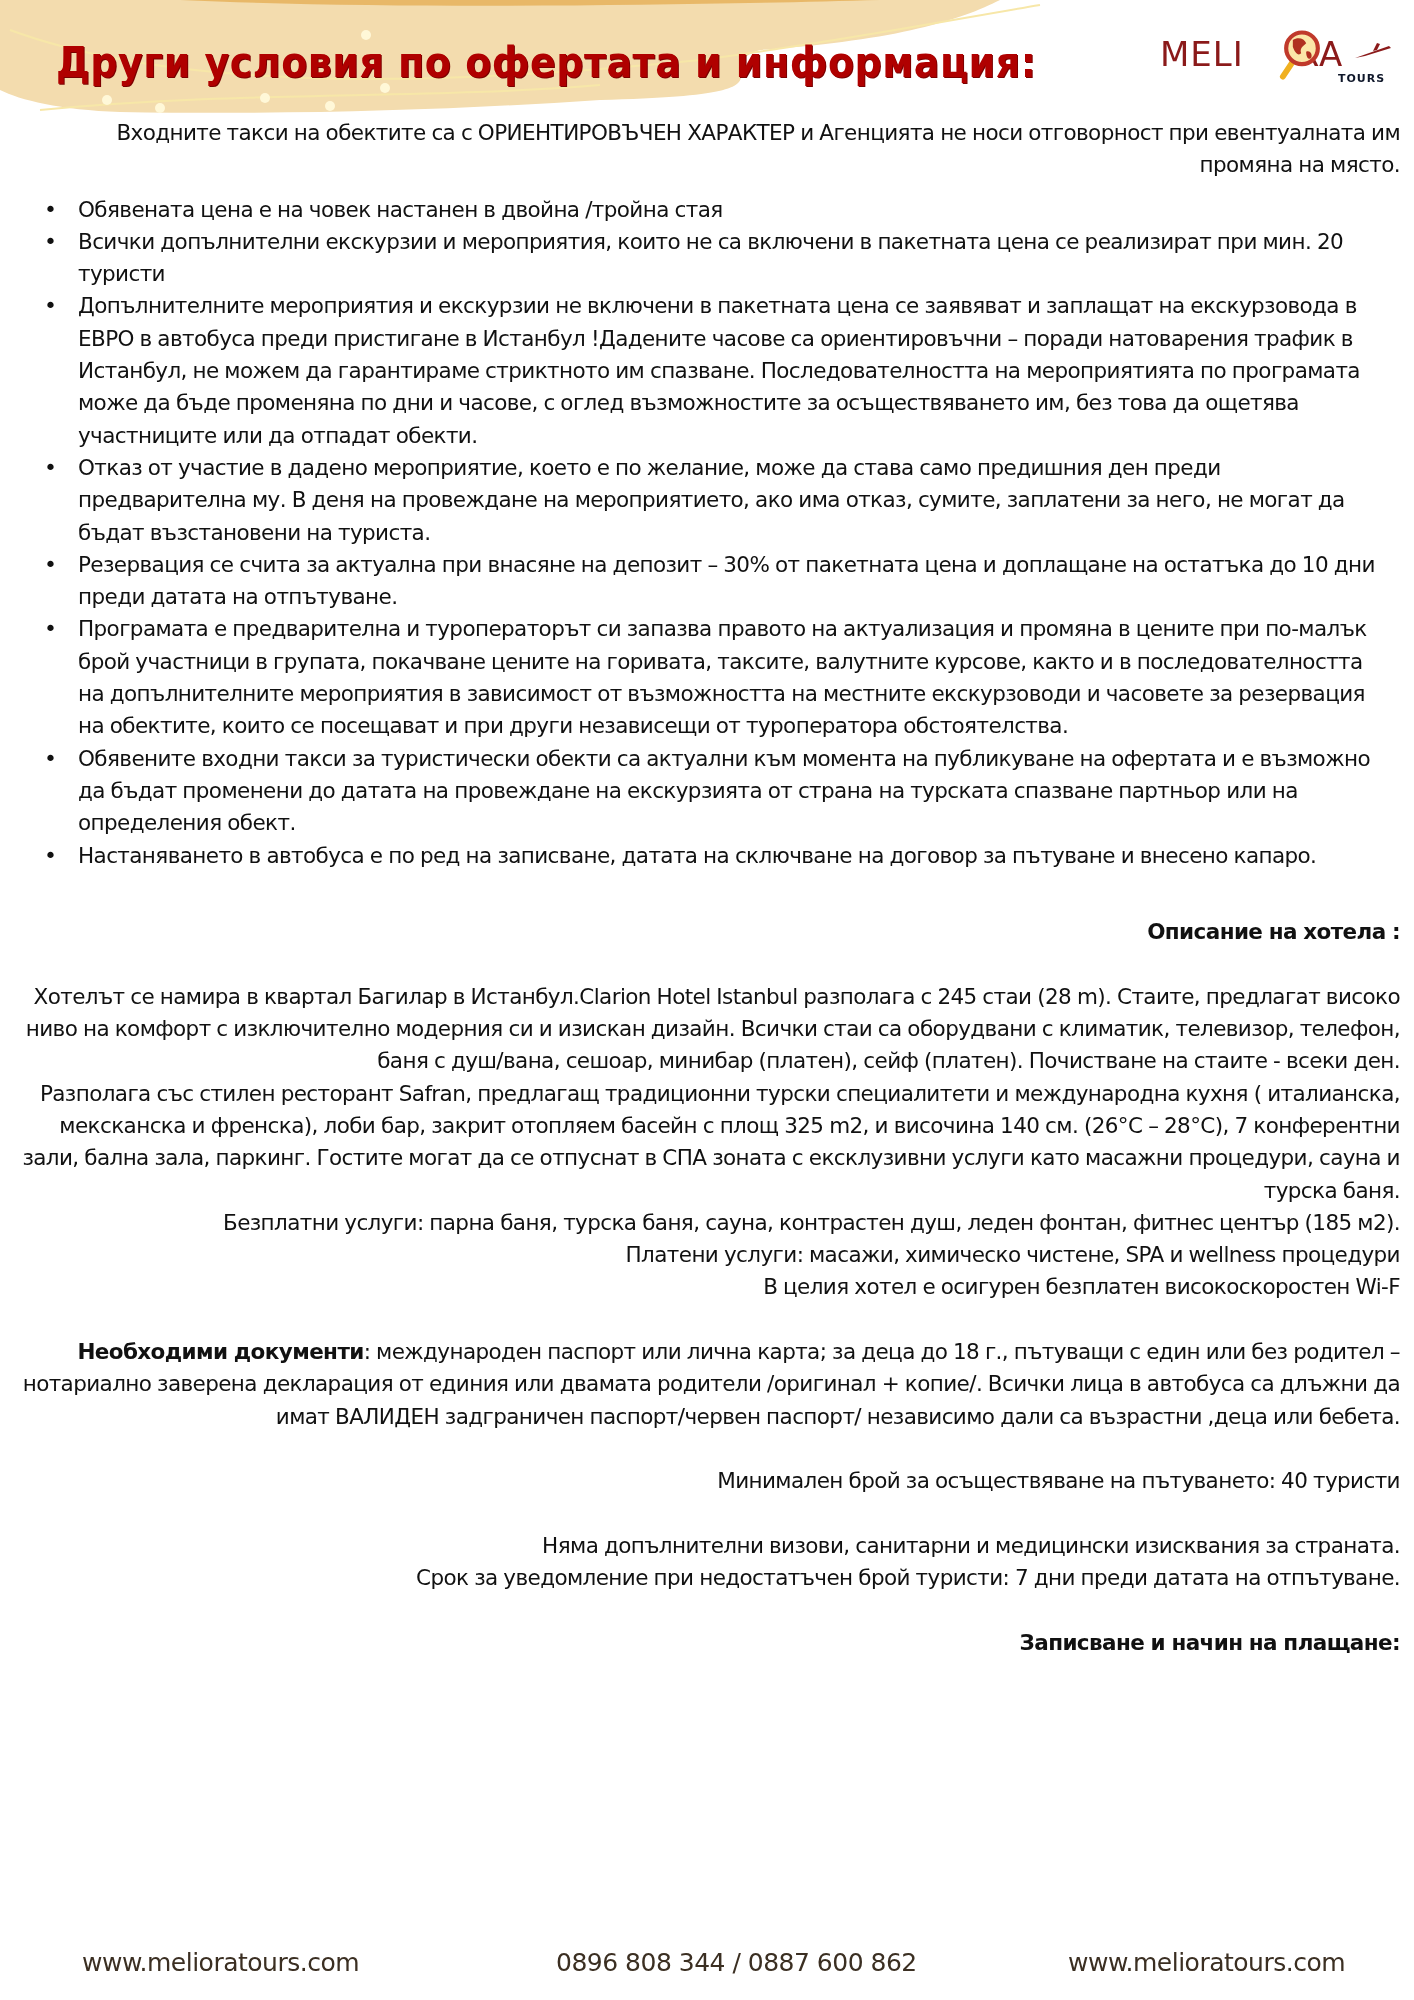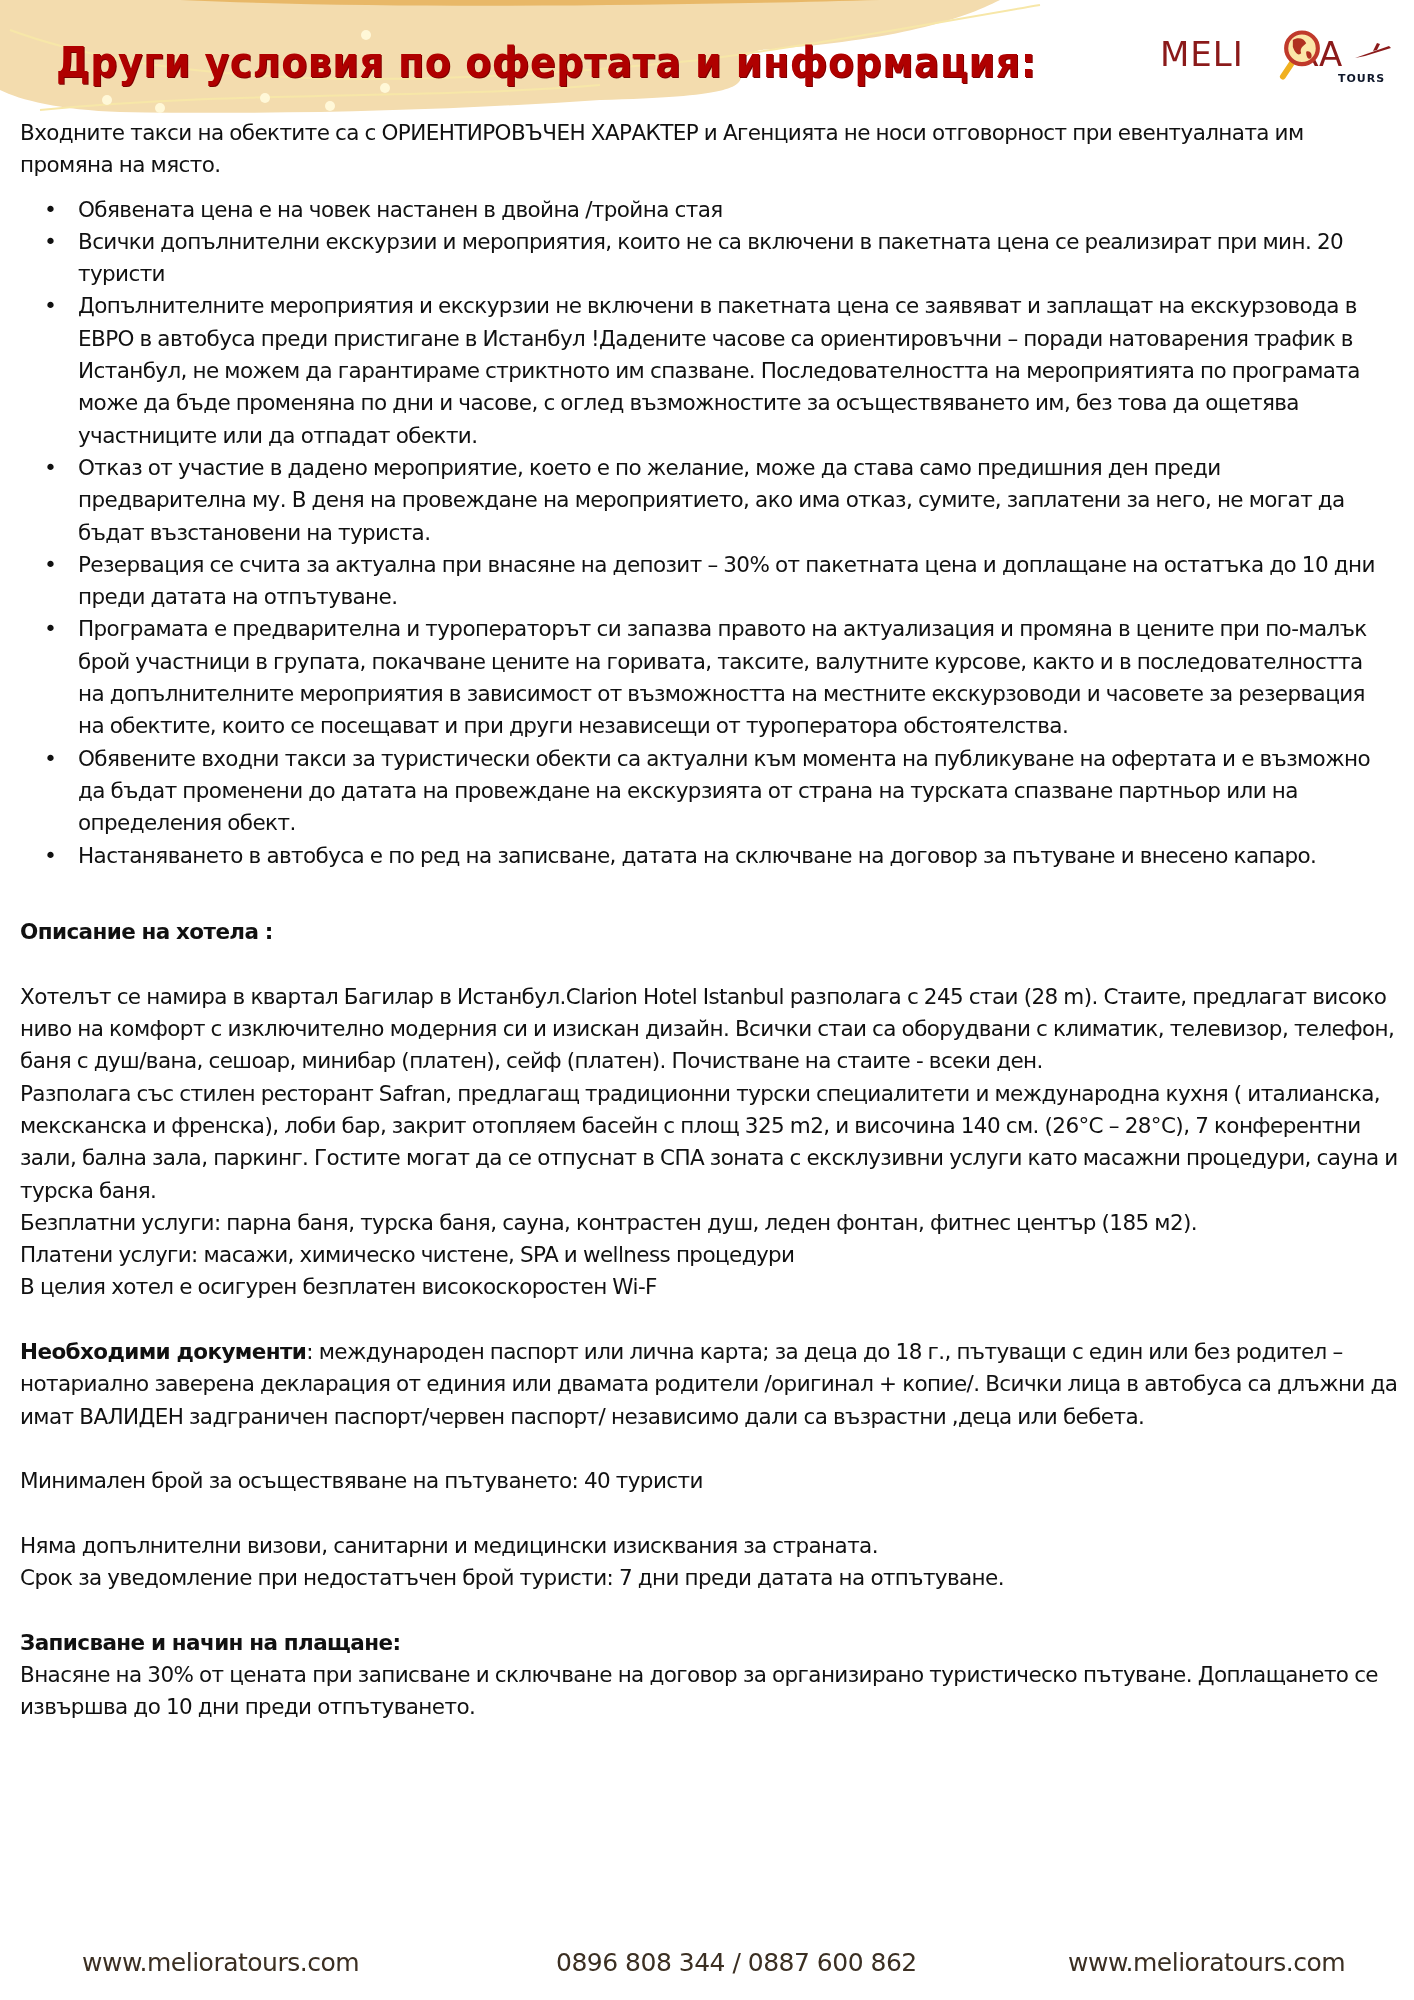--- a/index.html
+++ b/index.html
@@ -12,21 +12,21 @@
            text-shadow: 1px 1px 0 #7a0000; }
   .logo { position: absolute; left: 1160px; top: 28px; width: 230px; height: 70px; }
   .logo-text { position: absolute; left: 0; top: 6px; font-family: "DejaVu Sans", sans-serif;
                font-size: 34px; color: #8b1a1a; letter-spacing: 1px; }
   .logo-globe { position: absolute; left: 117px; top: 2px; width: 50px; height: 50px; }
   .logo-tours { position: absolute; left: 178px; top: 44px; font-size: 11px; color: #0f172a;
                 font-weight: bold; letter-spacing: 1px; font-family: "DejaVu Sans", sans-serif; }
   .content { position: absolute; left: 20px; top: 117px; width: 1380px;
              font-family: "DejaVu Sans", sans-serif; font-size: 21.5px; line-height: 32.3px;
              letter-spacing: -0.6px; word-spacing: -0.5px; }
-  .content p { margin: 0; }
+  .content p { margin: 0; text-align: right; }
   ul.bullets { margin: 12px; padding: 0 0 0 46px; list-style: none; }
   ul.bullets li { position: relative; }
   ul.bullets li::before { content: "\2022"; position: absolute; left: -34px; top: 0; font-size: 22px; }
   .gap { height: 32.3px; }
   .bold { font-weight: bold; }
   .footer { position: absolute; top: 1948px; left: 0; width: 1178px; height: 40px;
             font-family: "DejaVu Sans", sans-serif; font-size: 25px; color: #3b2f22; letter-spacing: -0.5px; }
   .footer span { position: absolute; top: 0; }
 </style>
 </head>
@@ -86,20 +86,19 @@
   <p>В целия хотел е осигурен безплатен високоскоростен Wi-F</p>
   <div class="gap"></div>
   <p><span class="bold">Необходими документи</span><span>: международен паспорт или лична карта; за деца до 18 г., пътуващи с един или без родител – нотариално заверена декларация от единия или двамата родители /оригинал + копие/. Всички лица в автобуса са длъжни да имат ВАЛИДЕН задграничен паспорт/червен паспорт/ независимо дали са възрастни ,деца или бебета.</span></p>
   <div class="gap"></div>
   <p>Минимален брой за осъществяване на пътуването: 40 туристи</p>
   <div class="gap"></div>
   <p>Няма допълнителни визови, санитарни и медицински изисквания за страната.</p>
   <p>Срок за уведомление при недостатъчен брой туристи: 7 дни преди датата на отпътуване.</p>
   <div class="gap"></div>
   <p class="bold">Записване и начин на плащане:</p>
-  <p>Внасяне на 30% от цената при записване и сключване на договор за организирано туристическо пътуване. Доплащането се извършва до 10 дни преди отпътуването.</p>
 </div>
 
 <div class="footer">
   <span style="left:82px;">www.melioratours.com</span>
   <span style="left:556px;">0896 808 344 / 0887 600 862</span>
   <span style="left:1068px;">www.melioratours.com</span>
 </div>
 
 </body></html>

